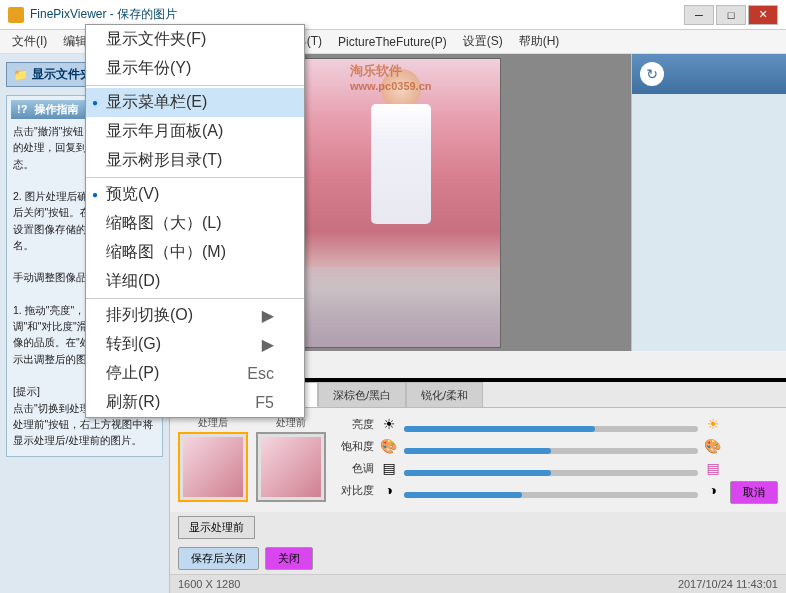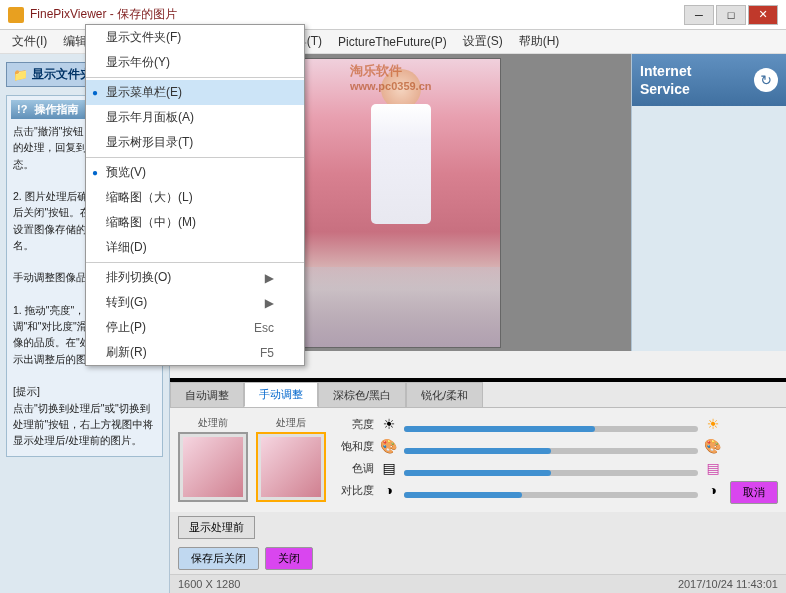--- a/index.html
+++ b/index.html
@@ -2,21 +2,21 @@
 <html><head>
   <meta charset="utf-8">
   <style>
     * { margin: 0; padding: 0; box-sizing: border-box; }
     body { width: 786px; height: 593px; overflow: hidden; font-family: 'Microsoft YaHei', SimSun, sans-serif; font-size: 12px; background: #f0f0f0; position: relative; }
 
     
     .titlebar { height: 30px; background: #fff; display: flex; align-items: center; padding: 0 8px; border-bottom: 1px solid #ccc; justify-content: space-between; }
     .titlebar-left { display: flex; align-items: center; gap: 6px; }
     .titlebar-icon { width: 16px; height: 16px; background: #e8a020; border-radius: 2px; }
-    .titlebar-title { font-size: 12px; color: #7f1d1d; }
+    .titlebar-title { font-size: 12px; color: #0c4a6e; }
     .titlebar-right { display: flex; gap: 2px; }
     .titlebar-btn { width: 30px; height: 20px; background: #e0e0e0; border: 1px solid #bbb; font-size: 11px; cursor: pointer; display: flex; align-items: center; justify-content: center; }
     .titlebar-btn.close { background: #c0392b; color: white; }
 
     
     .menubar { height: 24px; background: #f5f5f5; display: flex; align-items: center; padding: 0 4px; border-bottom: 1px solid #ddd; }
     .menu-item { padding: 2px 8px; font-size: 12px; color: #333; cursor: pointer; }
 
     
     .main-layout { display: flex; width: 786px; height: calc(593px - 54px); }
@@ -27,21 +27,21 @@
     .sidebar-section { background: #e8f0f8; border: 1px solid #a0bcd0; padding: 4px; margin-top: 4px; }
     .sidebar-section-title { background: linear-gradient(to bottom, #9ec4e0, #6090b8); color: white; padding: 2px 6px; font-size: 11px; font-weight: bold; }
     .sidebar-content { font-size: 11px; color: #333; line-height: 1.5; padding: 4px 2px; }
 
     
     .content-area { flex: 1; display: flex; flex-direction: column; background: #f0f0f0; position: relative; overflow: hidden; }
 
     
     .dropdown-overlay { position: absolute; top: 0; left: 0; width: 100%; height: 100%; z-index: 100; pointer-events: none; }
     .dropdown-menu { position: absolute; top: 24px; left: 85px; background: white; border: 1px solid #999; box-shadow: 2px 2px 5px rgba(0,0,0,0.3); min-width: 220px; z-index: 200; pointer-events: all; }
-    .dropdown-item { padding: 4px 30px 4px 20px; font-size: 12px; color: #333; cursor: pointer; white-space: nowrap; display: flex; align-items: center; justify-content: space-between; position: relative; }
+    .dropdown-item { padding: 4px 30px 4px 20px; font-size: 16px; color: #333; cursor: pointer; white-space: nowrap; display: flex; align-items: center; justify-content: space-between; position: relative; }
     .dropdown-item.highlighted { background: #cce4f7; }
     .dropdown-item.with-bullet::before { content: '●'; position: absolute; left: 6px; color: #0066cc; font-size: 10px; }
     .dropdown-item.separator { border-bottom: 1px solid #ccc; margin: 2px 0; padding: 0; height: 1px; }
     .dropdown-item .shortcut { color: #666; margin-left: 20px; }
     .dropdown-item .arrow { color: #666; margin-left: 10px; }
 
     
     .photo-area { flex: 1; display: flex; flex-direction: row; }
     .photo-main { flex: 1; background: #c0c0c0; position: relative; display: flex; align-items: center; justify-content: center; }
 
@@ -146,50 +146,46 @@
         <div style="width:200px; height:290px; background: linear-gradient(to bottom, #f0d0dc 0%, #e8a0b0 20%, #d88090 40%, #c87080 60%, #e0d8d0 80%, #c8b8b0 100%); border:1px solid #666; position:relative; overflow:hidden;">
 
           <div style="position:absolute; top:10px; left:50%; transform:translateX(-50%); width:40px; height:40px; background:radial-gradient(#f5d5c0, #e0a080); border-radius:50%;"></div>
           <div style="position:absolute; top:45px; left:50%; transform:translateX(-50%); width:60px; height:120px; background: linear-gradient(to bottom, #ffffff 0%, #f0f0f8 30%, #e8e8f0 100%); border-radius:5px;"></div>
           <div style="position:absolute; bottom:0; left:0; right:0; height:80px; background: linear-gradient(to bottom, rgba(200,190,200,0.5), #b0a0b0);"></div>
         </div>
       </div>
 
       <div class="right-panel">
         <div class="internet-service">
-          <div class="internet-service-text">
-            <div>Internet</div>
-            <div>Service</div>
-          </div>
           <div class="internet-service-icon">↻</div>
         </div>
       </div>
     </div>
 
     <div class="bottom-controls">
 
       <div class="tab-row">
         <button class="tab-btn">自动调整</button>
         <button class="tab-btn active">手动调整</button>
         <button class="tab-btn">深棕色/黑白</button>
         <button class="tab-btn">锐化/柔和</button>
       </div>
 
       <div class="controls-grid">
 
         <div>
+          <div style="font-size:10px; text-align:center; margin-bottom:2px; color:#555;">处理后</div>
+          <div class="thumbnail-box" style="border:2px solid #ffaa00;">
+            <div style="width:60px;height:60px;background:linear-gradient(135deg,#f5d5e0,#d08090);"></div>
+          </div>
+        </div>
+
+        <div>
           <div style="font-size:10px; text-align:center; margin-bottom:2px; color:#555;">处理前</div>
           <div class="thumbnail-box">
-            <div style="width:60px;height:60px;background:linear-gradient(135deg,#f5d5e0,#d08090);"></div>
-          </div>
-        </div>
-
-        <div>
-          <div style="font-size:10px; text-align:center; margin-bottom:2px; color:#555;">处理后</div>
-          <div class="thumbnail-box" style="border:2px solid #ffaa00;">
             <div style="width:60px;height:60px;background:linear-gradient(135deg,#f5d5e0,#d08090);"></div>
           </div>
         </div>
 
         <div class="sliders-area">
 
           <div class="slider-row">
             <span class="slider-label">亮度</span>
             <span class="slider-icon">☀</span>
             <div class="slider-track">

